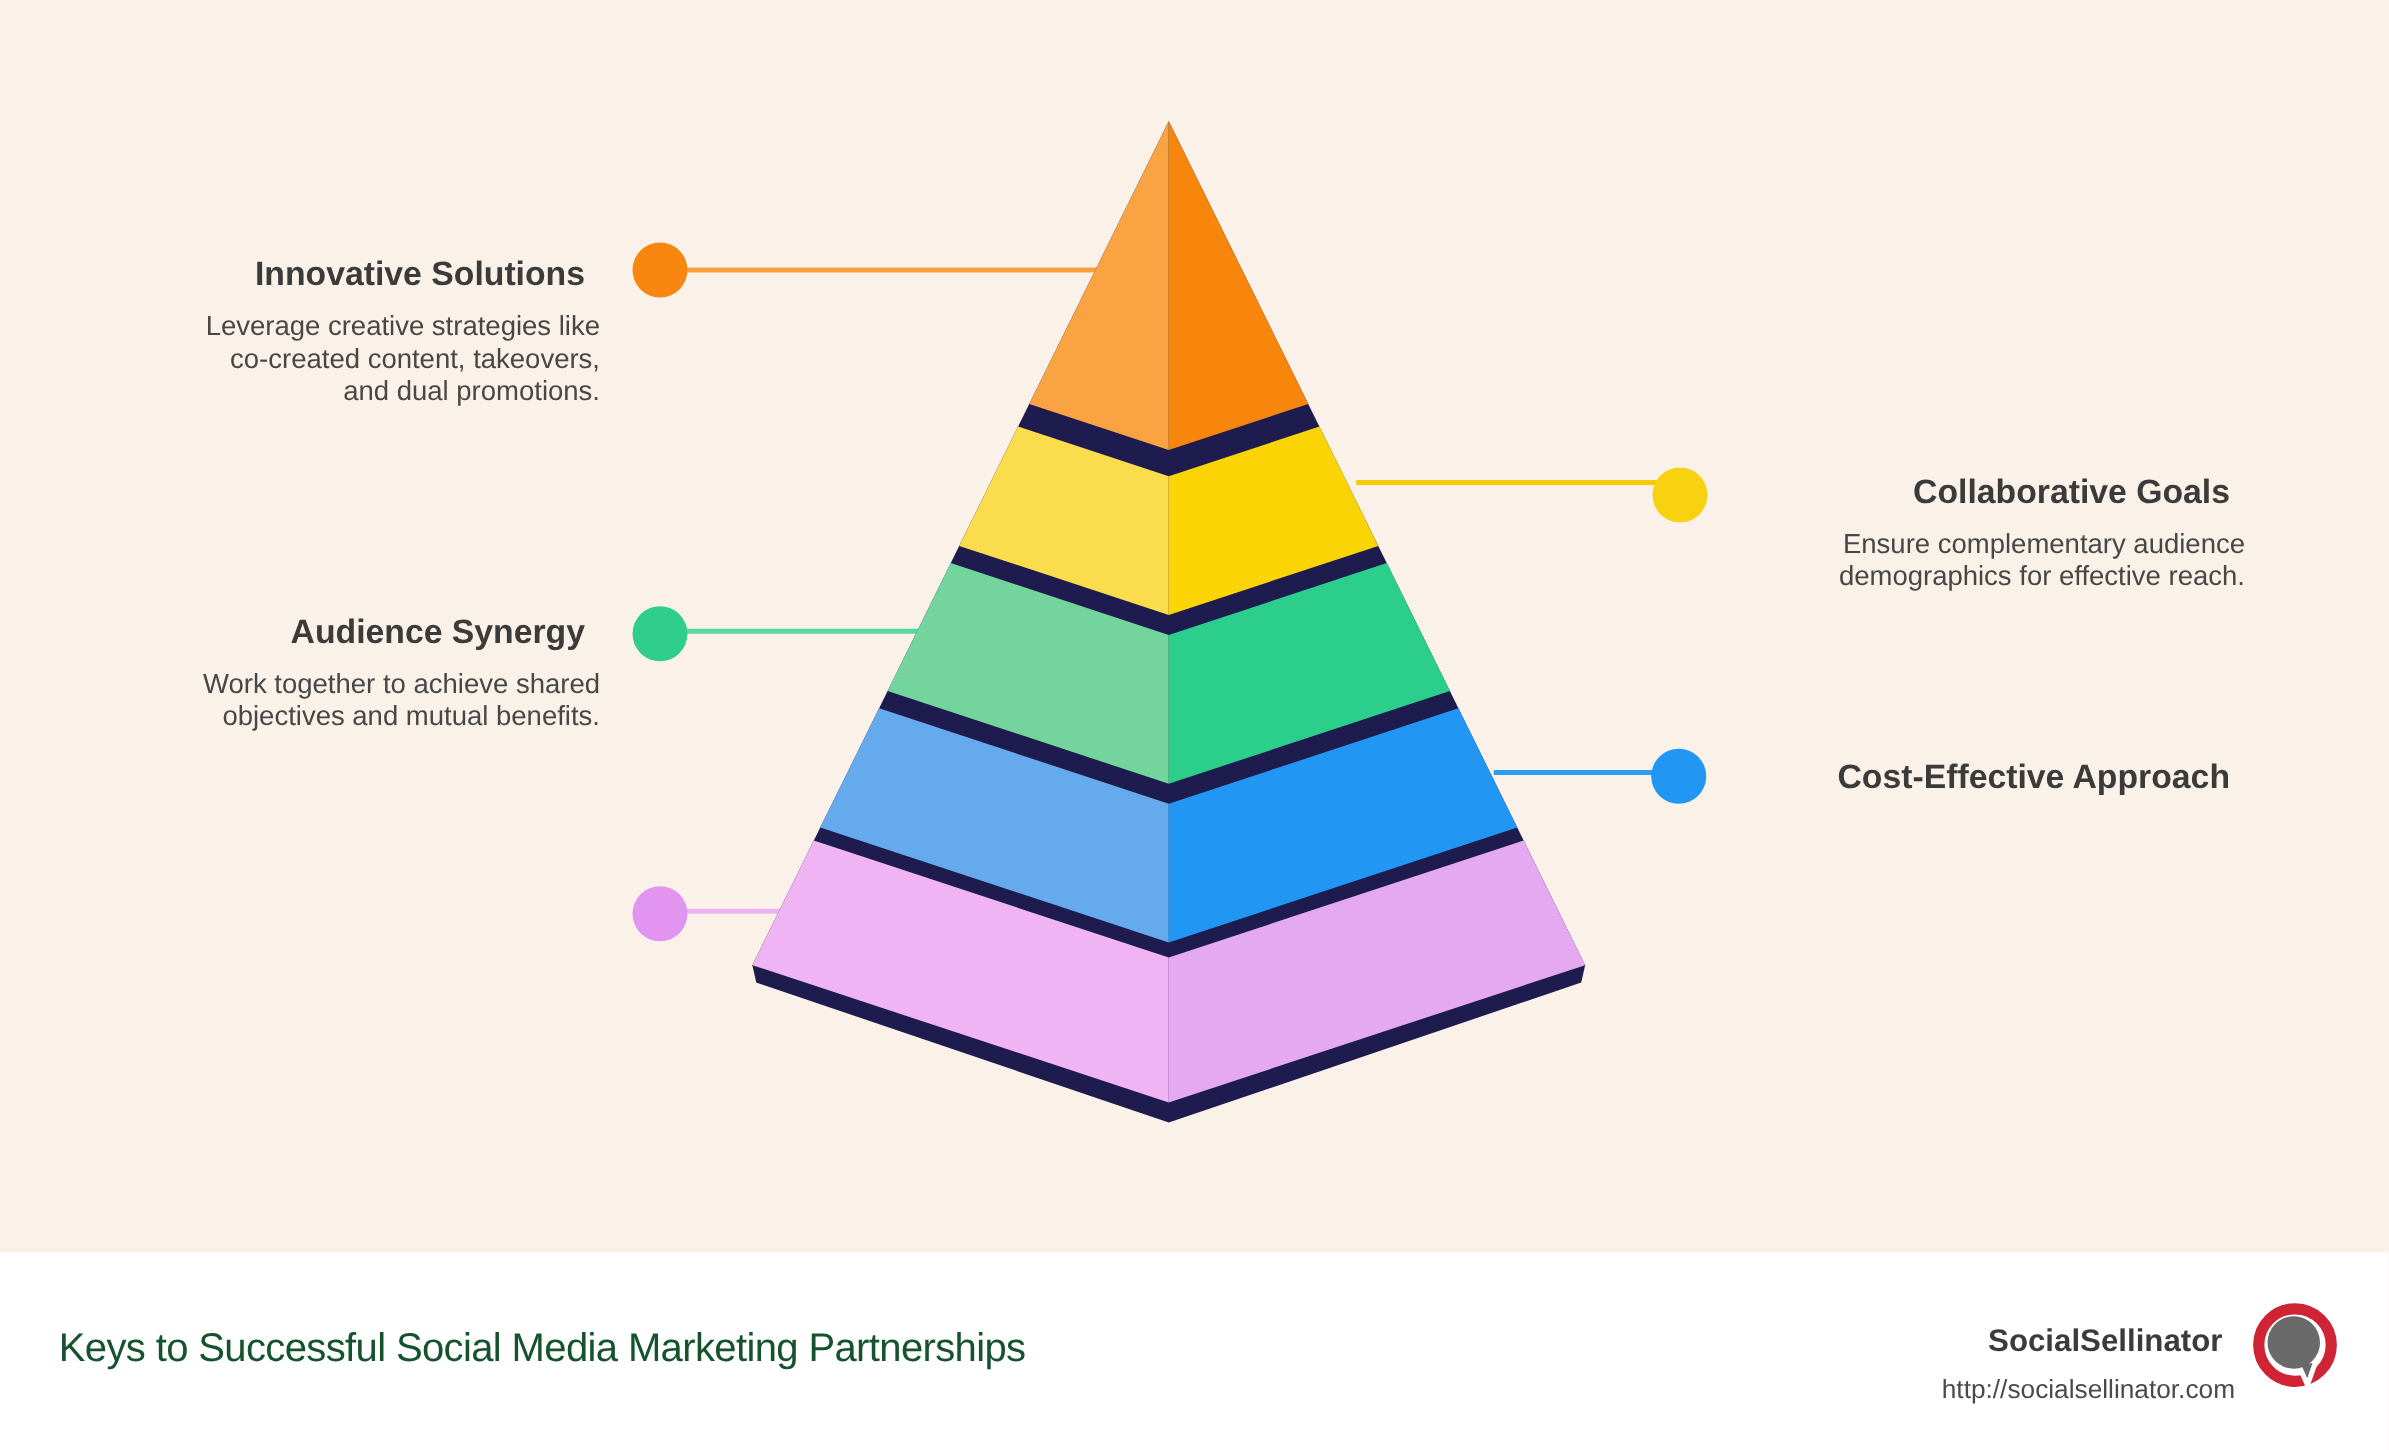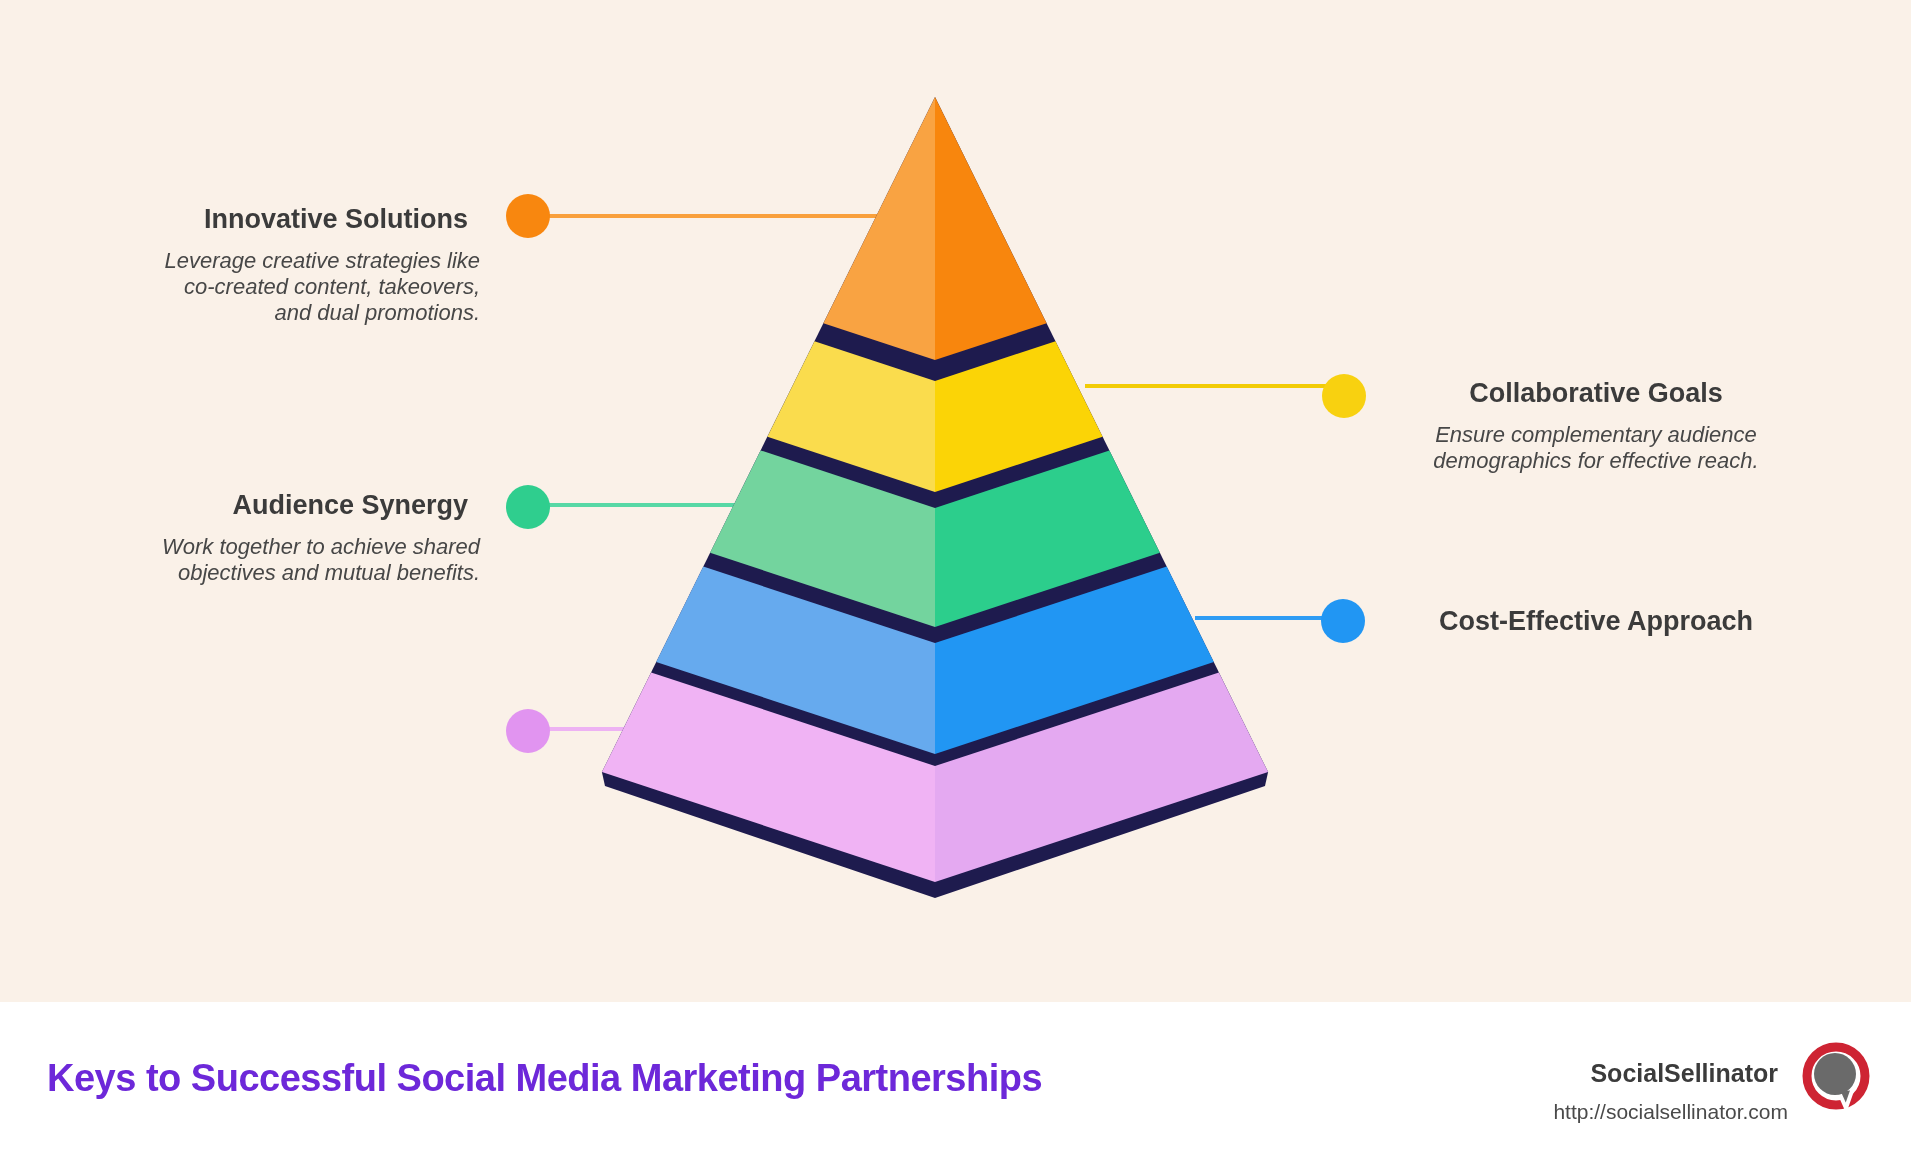--- a/index.html
+++ b/index.html
@@ -6,37 +6,37 @@
   .canvas{
     position:relative;
     width:1911px;height:1160px;
     background:#FAF1E8;
     font-family:"Liberation Sans", sans-serif;
     overflow:hidden;
   }
   .pyramid-svg{position:absolute;left:0;top:0;}
   .label-block{position:absolute;width:400px;}
   .label-block.left{text-align:right;}
-  .label-block.right{text-align:center;}
+  .label-block.right{text-align:right;}
   .label-title{
     font-size:27px;line-height:34px;font-weight:bold;
     color:#3B3B3B;margin:12px;
   }
   .label-desc{
     font-size:22px;line-height:26px;color:#474747;
-    margin:8px 0 0 0;white-space:pre-line;font-style:italic;
+    margin:8px 0 0 0;white-space:pre-line;
   }
   .footer{
     position:absolute;left:0;top:1002px;width:1911px;height:158px;
     background:#FFFFFF;
   }
   .footer-title{
     position:absolute;left:47px;top:1052px;
-    font-size:38px;line-height:52px;font-weight:bold;
-    letter-spacing:-0.5px;color:#6d28d9;margin:0;
+    font-size:32px;line-height:52px;font-weight:normal;
+    letter-spacing:-0.5px;color:#14532d;margin:0;
   }
   .brand{
     position:absolute;right:123px;top:1048px;text-align:right;
   }
   .brand-name{font-size:25px;line-height:30px;font-weight:bold;color:#3B3B3B;margin:10px;}
   .brand-url{font-size:21px;line-height:28px;color:#4A4A4A;margin:0;}
   .logo{position:absolute;left:1802px;top:1042px;}
 </style>
 </head>
 <body>

